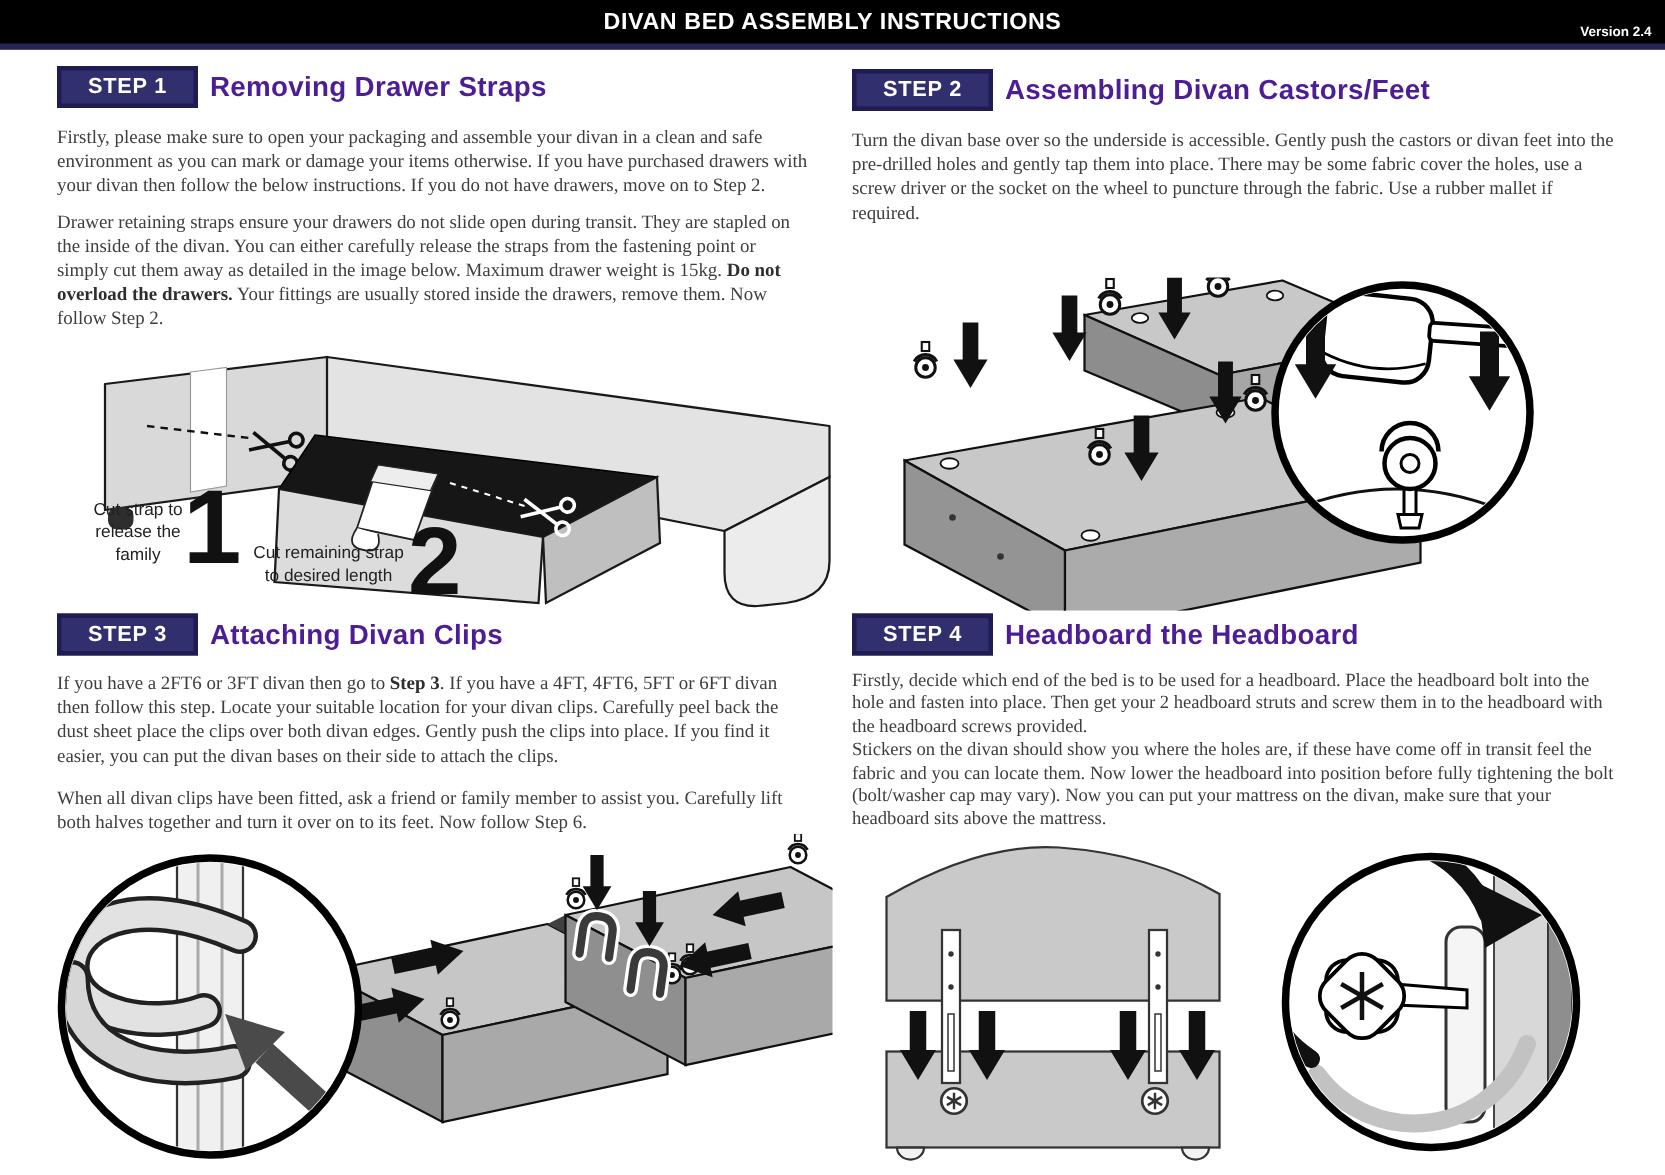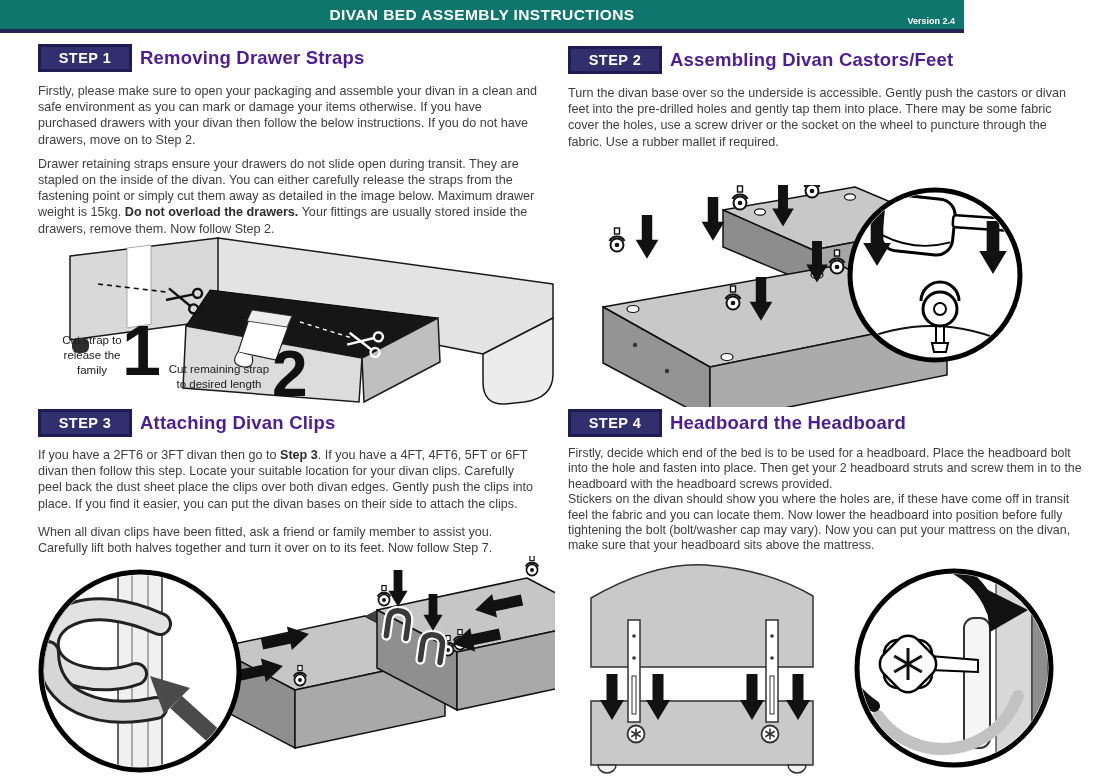--- a/index.html
+++ b/index.html
@@ -1,35 +1,35 @@
 <!DOCTYPE html>
 <html><head>
 <meta charset="utf-8">
 <style>
   html,body{margin:0;padding:0;background:#ffffff;}
   .page{position:relative;width:1110px;height:783px;background:#ffffff;overflow:hidden;
         font-family:"Liberation Sans","DejaVu Sans",sans-serif;}
   
-  .topbar{position:absolute;left:0;top:0;width:964px;height:29px;background:#0f766e;
+  .topbar{position:absolute;left:0;top:0;width:1110px;height:29px;background:#000000;
           border-bottom:4px solid #262457;}
   .topbar-title{color:#ffffff;font-weight:bold;font-size:15.5px;letter-spacing:.4px;
                 text-align:center;line-height:29px;}
   .topbar-version{position:absolute;right:9px;top:16px;color:#ffffff;font-weight:bold;font-size:9px;}
   
   .step{position:absolute;}
   #s1{left:38px;top:43px;width:503px;}
   #s2{left:568px;top:45px;width:514px;}
   #s3{left:38px;top:408px;width:503px;}
   #s4{left:568px;top:408px;width:514px;}
   .step-head{display:flex;align-items:center;gap:8px;height:30px;}
   .badge{background:#312f6e;border:3px solid #1e1c52;color:#ffffff;font-weight:bold;
          font-size:14.5px;letter-spacing:.5px;width:88px;height:22px;line-height:22px;
          text-align:center;flex:0 0 auto;}
   .step-title{margin:0;font-size:18.5px;font-weight:bold;color:#4c1d95;letter-spacing:.2px;}
-  .body{margin:0;font-size:12.6px;line-height:16.2px;color:#3e3e3e;}
+  .body{margin:0;font-size:12.6px;line-height:16.2px;color:#3e3e3e;font-family:Liberation Serif, serif;}
   #s1 .p1{margin-top:10px;} #s1 .p2{margin-top:8px;}
   #s2 .p1{margin-top:10px;} #s2 .p2{margin-top:0;}
   #s3 .p1{margin-top:9px;}  #s3 .p2{margin-top:12px;}
   #s4 .p1{margin-top:8px;font-size:12.4px;line-height:15.4px;}
   #s4 .p2{margin-top:0;font-size:12.4px;line-height:15.4px;}
   .body b{color:#2e2e2e;}
   
   .fig{position:absolute;}
   #fig1{left:0;top:226px;}
   #fig2{left:555px;top:185px;}
@@ -68,21 +68,21 @@
     </div>
     <p class="body p1">Turn the divan base over so the underside is accessible. Gently push the castors or divan feet into the pre-drilled holes and gently tap them into place. There may be some fabric cover the holes, use a screw driver or the socket on the wheel to puncture through the fabric. Use a rubber mallet if required.</p>
   </section>
 
   <section class="step" id="s3">
     <div class="step-head">
       <div class="badge">STEP 3</div>
       <h2 class="step-title">Attaching Divan Clips</h2>
     </div>
     <p class="body p1"><span>If you have a 2FT6 or 3FT divan then go to </span><b>Step 3</b><span>. If you have a 4FT, 4FT6, 5FT or 6FT divan then follow this step. Locate your suitable location for your divan clips. Carefully peel back the dust sheet place the clips over both divan edges. Gently push the clips into place. If you find it easier, you can put the divan bases on their side to attach the clips.</span></p>
-    <p class="body p2">When all divan clips have been fitted, ask a friend or family member to assist you. Carefully lift both halves together and turn it over on to its feet. Now follow Step 7.</p>
+    <p class="body p2">When all divan clips have been fitted, ask a friend or family member to assist you. Carefully lift both halves together and turn it over on to its feet. Now follow Step 6.</p>
   </section>
 
   <section class="step" id="s4">
     <div class="step-head">
       <div class="badge">STEP 4</div>
       <h2 class="step-title">Headboard the Headboard</h2>
     </div>
     <p class="body p1">Firstly, decide which end of the bed is to be used for a headboard. Place the headboard bolt into the hole and fasten into place. Then get your 2 headboard struts and screw them in to the headboard with the headboard screws provided.</p>
     <p class="body p2">Stickers on the divan should show you where the holes are, if these have come off in transit feel the fabric and you can locate them. Now lower the headboard into position before fully tightening the bolt (bolt/washer cap may vary). Now you can put your mattress on the divan, make sure that your headboard sits above the mattress.</p>
   </section>

